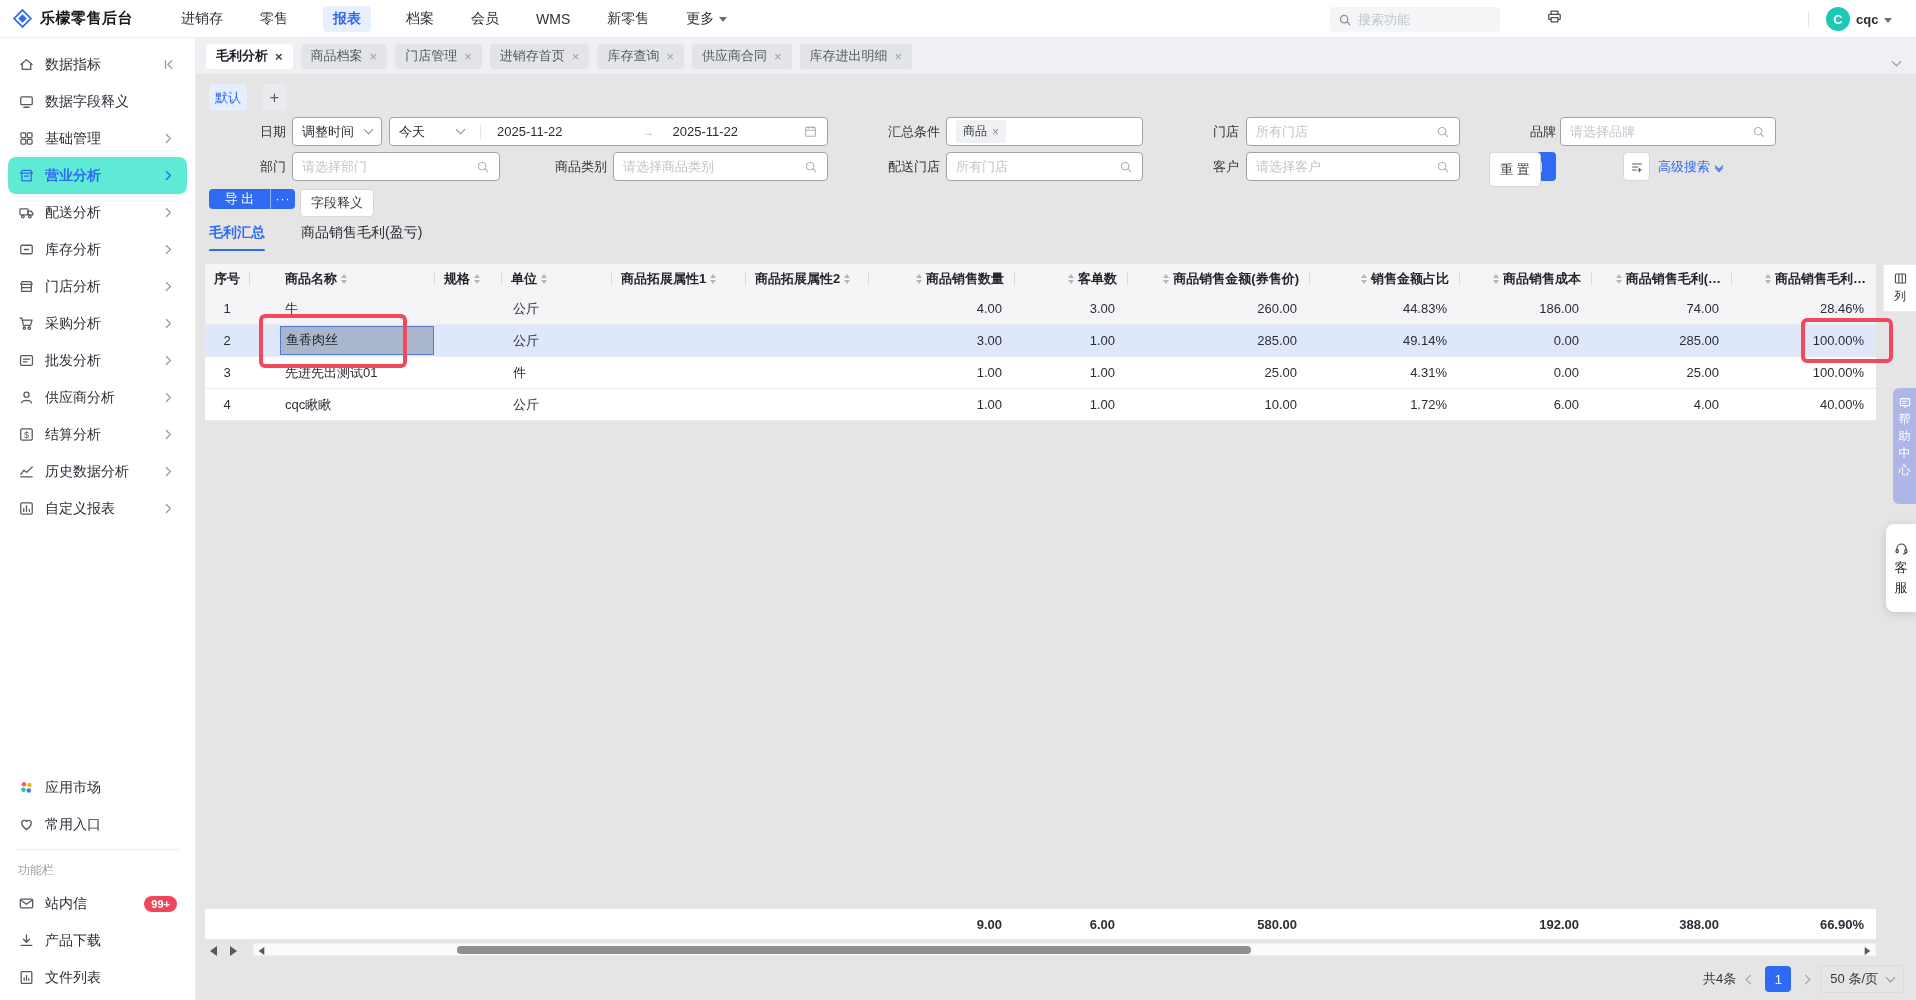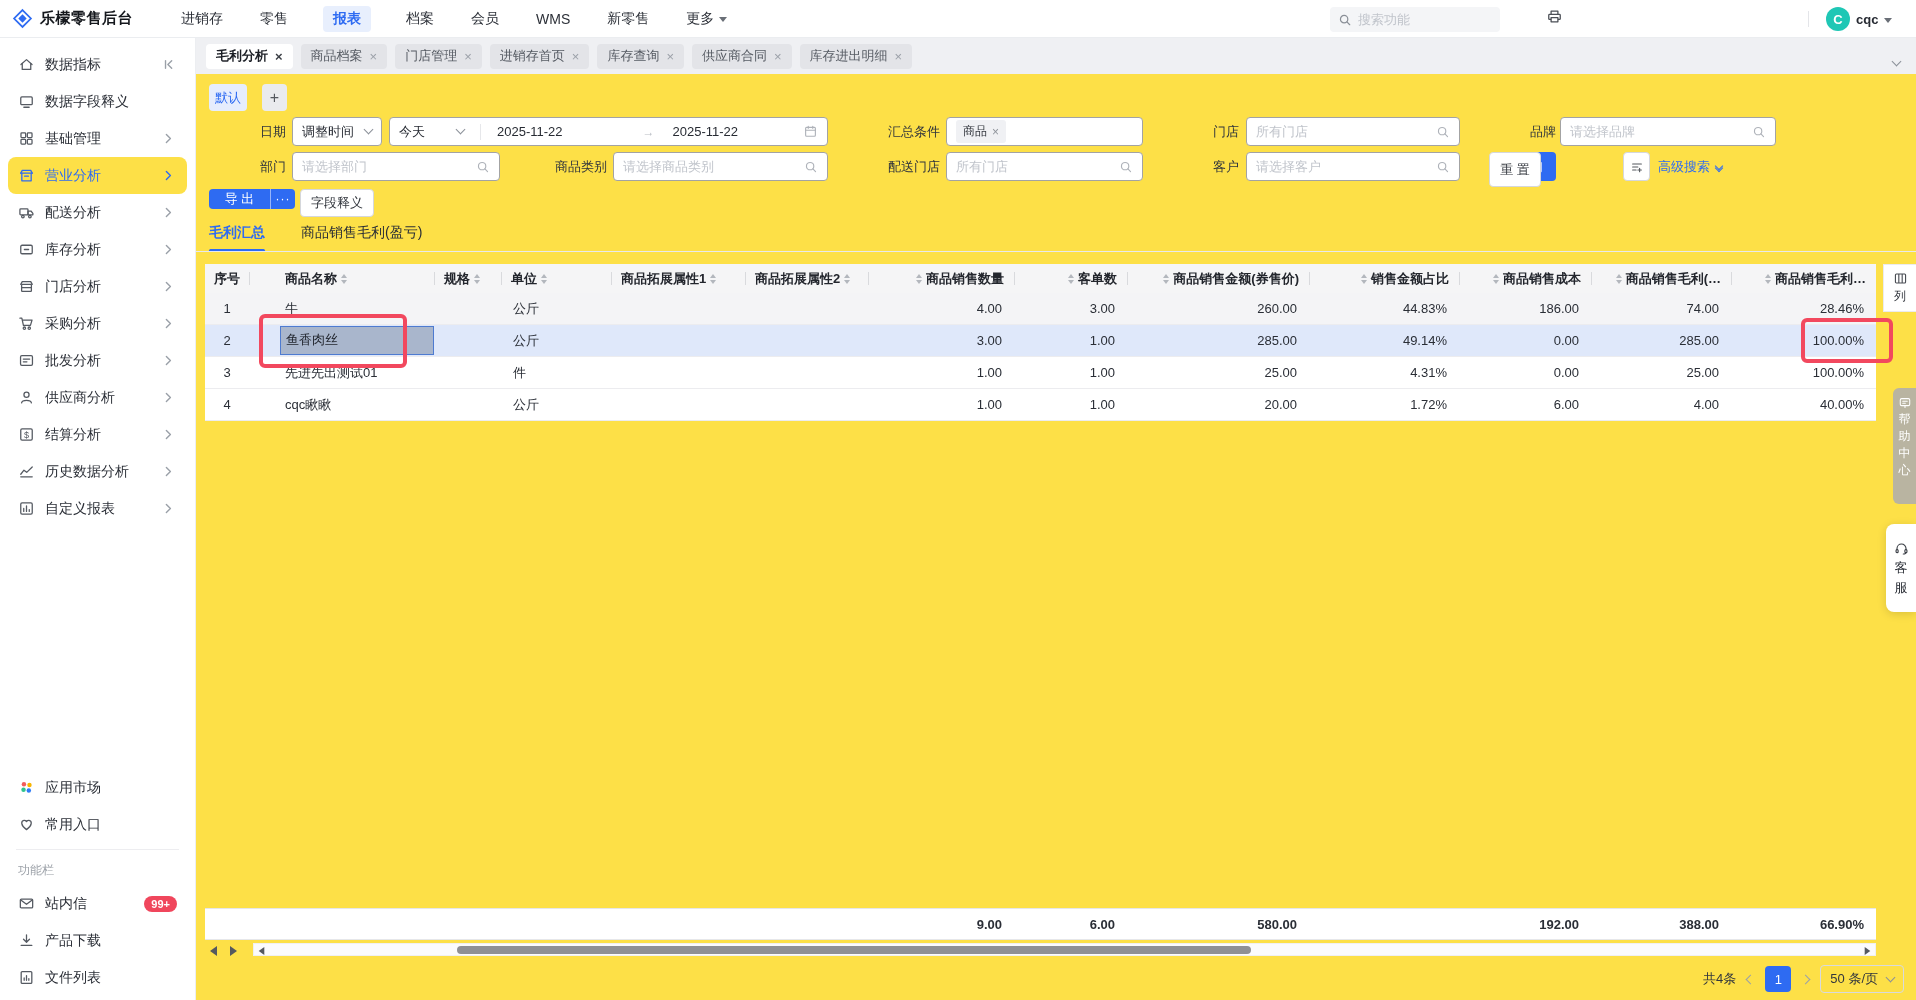--- a/index.html
+++ b/index.html
@@ -22,28 +22,28 @@
 .tb-div{position:absolute;left:1808px;top:11px;width:1px;height:16px;background:#e4e5e9}
 .userbox{position:absolute;left:1826px;top:0;height:38px;display:flex;align-items:center;gap:6px}
 .avatar{width:24px;height:24px;border-radius:50%;background:#1fc7b5;color:#fff;font-size:13px;font-weight:bold;display:flex;align-items:center;justify-content:center}
 .uname{font-size:13px;font-weight:bold}
 
 .sidebar{position:absolute;left:0;top:38px;width:196px;height:962px;background:#fff;border-right:1px solid #eceef1;z-index:3}
 .sb-top{padding-top:8px}
 .sb-item{height:37px;margin:0 8px;border-radius:8px;display:flex;align-items:center;padding:0 10px;font-size:14px;color:#2a2e36;cursor:pointer}
 .sb-item .ic{width:17px;height:17px;margin-right:10px;color:#555a62;display:flex}
 .sb-item .arr{margin-left:auto;color:#9aa0a8;display:flex}
-.sb-item.active{background:#fde047;color:#2e6bf2;font-weight:normal}
+.sb-item.active{background:#5eead4;color:#2e6bf2;font-weight:bold}
 .sb-item.active .ic,.sb-item.active .arr{color:#2e6bf2}
 .sb-bottom{position:absolute;left:0;bottom:4px;width:100%}
 .sb-divider{height:1px;background:#ededf0;margin:6px 16px}
 .sb-section{font-size:12px;color:#9ca1a8;padding:6px 0 6px 18px}
 .badge{margin-left:auto;background:#f0465c;color:#fff;font-size:11px;font-weight:bold;border-radius:9px;padding:2px 7px}
 
-.main{position:absolute;left:196px;top:38px;width:1720px;height:962px;background:#fde047}
+.main{position:absolute;left:196px;top:38px;width:1720px;height:962px;background:#e5e5e5}
 .tabstrip{position:absolute;left:0;top:0;width:1720px;height:36px;background:#eff0f3;display:flex;align-items:center;padding-left:10px;gap:8px}
 .tab{height:25px;border-radius:4px;background:#e3e4e8;color:#565b63;font-size:13px;display:flex;align-items:center;gap:7px;padding:0 10px;cursor:pointer;white-space:nowrap}
 .tab .x{color:#9ba0a8;font-size:13px}
 .tab.active{background:#fff;color:#1c1f26;font-weight:bold}
 .tab.active .x{color:#3a3e45}
 .strip-chv{position:absolute;right:16px;top:13px}
 .chv{width:7px;height:7px;border-right:1.6px solid #8b9099;border-bottom:1.6px solid #8b9099;transform:rotate(45deg);display:inline-block;margin-top:-4px}
 
 .flabel{position:absolute;height:29px;line-height:29px;font-size:13px;color:#30343c;text-align:right}
 .fbox{position:absolute;height:29px;border:1px solid #a3a3a3;border-radius:4px;background:#fff;display:flex;align-items:center;padding:0 9px;font-size:13px;gap:6px}
@@ -710,21 +710,21 @@
       </div>
       <div class="t-row">
         <div class="td c" style="width: 44px;">4</div>
         <div class="td" style="width: 185px;">cqc瞅瞅</div>
         <div class="td" style="width: 67px;"></div>
         <div class="td" style="width: 110px;">公斤</div>
         <div class="td" style="width: 134px;"></div>
         <div class="td" style="width: 123px;"></div>
         <div class="td r" style="width: 146px;">1.00</div>
         <div class="td r" style="width: 113px;">1.00</div>
-        <div class="td r" style="width: 182px;">20.00</div>
+        <div class="td r" style="width: 182px;">10.00</div>
         <div class="td r" style="width: 150px;">1.72%</div>
         <div class="td r" style="width: 132px;">6.00</div>
         <div class="td r" style="width: 140px;">4.00</div>
         <div class="td r" style="width: 145px;">40.00%</div>
       </div>
       <div class="t-sum">
         <div class="td c" style="width: 44px;"></div>
         <div class="td" style="width: 185px;"></div>
         <div class="td" style="width: 67px;"></div>
         <div class="td" style="width: 110px;"></div>

